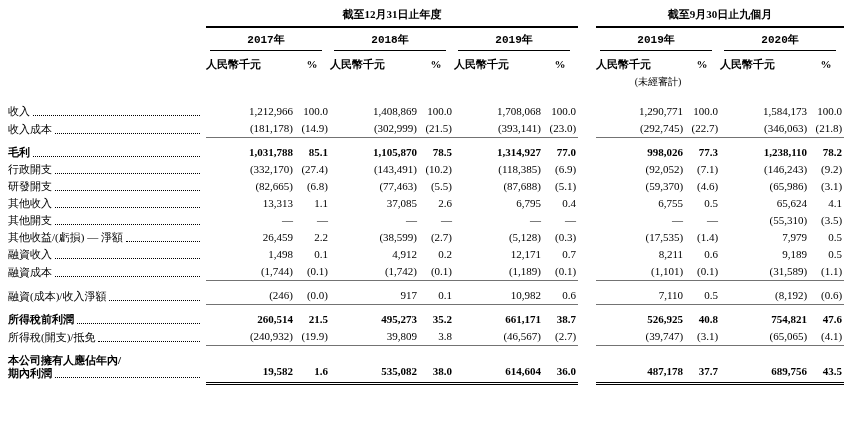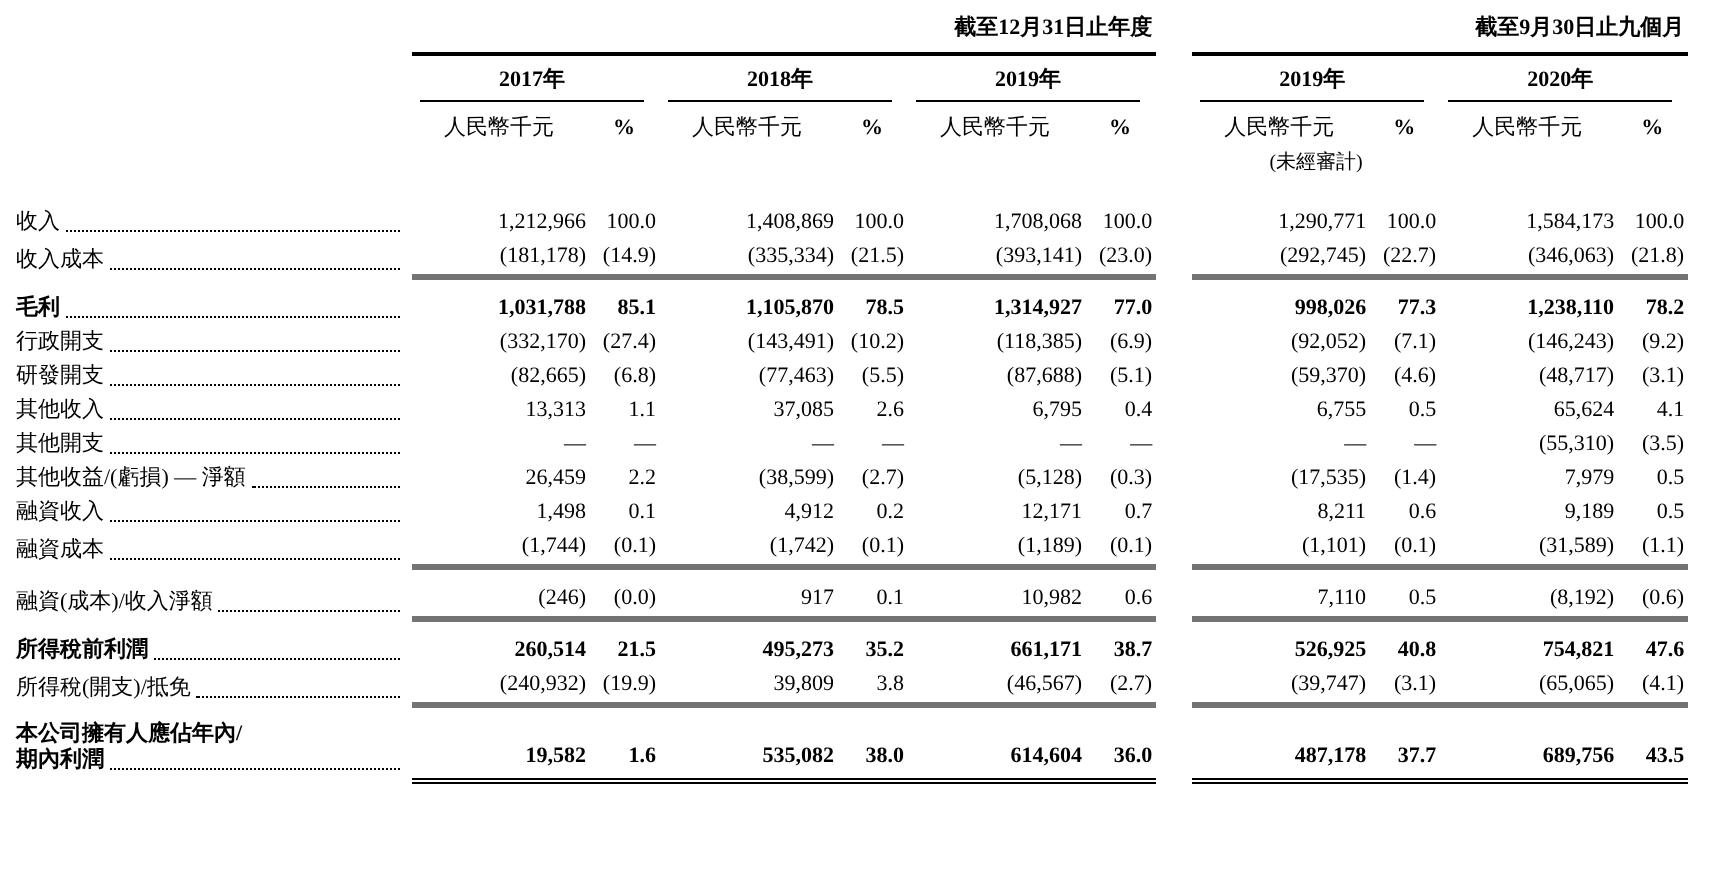--- a/index.html
+++ b/index.html
@@ -12,30 +12,30 @@
   table{border-collapse:collapse;table-layout:fixed;width:836px;}
   col.c-label{width:198px;}
   col.c-amt{width:88px;}
   col.c-pct{width:36px;}
   col.c-gap{width:18px;}
   td{font-size:11px;line-height:13px;padding:2px 0;vertical-align:bottom;}
   td.d{white-space:nowrap;}
   .amt{text-align:right;padding-right:1px;}
   .pct{text-align:right;padding-right:2px;}
   .lbl{padding-right:2px;}
-  .group-title{font-weight:bold;text-align:right;border-bottom:2px solid #000;padding:0 2px 5px 2px;}
-  td.year{padding:6px 0 0 0;}
+  .group-title{font-weight:bold;text-align:center;border-bottom:2px solid #000;padding:0 2px 5px 2px;}
+  td.year{padding:6px 0 0 0;font-family:Liberation Mono, monospace;}
   .year-inner{font-weight:bold;text-align:center;border-bottom:1px solid #000;padding-bottom:3px;margin:0 8px 0 4px;}
-  .unit{font-weight:normal;text-align:center;padding-top:7px;padding-right:1px;white-space:nowrap;}
+  .unit{font-weight:bold;text-align:left;padding-top:7px;padding-right:1px;white-space:nowrap;}
   .pcth{font-weight:bold;text-align:center;padding-top:7px;}
   .note{text-align:center;font-size:10px;padding-top:2px;white-space:nowrap;}
   tr.head-gap td{padding:0;height:13px;}
   tr.bold td{font-weight:bold;}
   tr.line-above td{padding-top:8px;}
-  tr.line-above td.d{border-top:3px solid #737373;}
+  tr.line-above td.d{border-top:1px solid #737373;}
   tr.double-below td{padding-bottom:4px;}
   tr.double-below td.d{border-bottom:3px double #000;}
   .leaderwrap{display:flex;}
   .leaderwrap .txt{white-space:nowrap;}
   .leader{flex:1 1 auto;border-bottom:1px dotted #000;margin:0 4px 2px 3px;min-width:6px;}
   .lbl-line{white-space:nowrap;}
 </style>
 </head>
 <body>
 
@@ -128,21 +128,21 @@
         </tr>
         <tr>
           <td class="lbl">
             <div class="leaderwrap">
               <span class="txt">收入成本</span>
               <span class="leader"></span>
             </div>
           </td>
           <td class="d amt">(181,178)</td>
           <td class="d pct">(14.9)</td>
-          <td class="d amt">(335,334)</td>
+          <td class="d amt">(302,999)</td>
           <td class="d pct">(21.5)</td>
           <td class="d amt">(393,141)</td>
           <td class="d pct">(23.0)</td>
           <td class="spacer"></td>
           <td class="d amt">(292,745)</td>
           <td class="d pct">(22.7)</td>
           <td class="d amt">(346,063)</td>
           <td class="d pct">(21.8)</td>
         </tr>
         <tr class="bold line-above">
@@ -192,21 +192,21 @@
           </td>
           <td class="d amt">(82,665)</td>
           <td class="d pct">(6.8)</td>
           <td class="d amt">(77,463)</td>
           <td class="d pct">(5.5)</td>
           <td class="d amt">(87,688)</td>
           <td class="d pct">(5.1)</td>
           <td class="spacer"></td>
           <td class="d amt">(59,370)</td>
           <td class="d pct">(4.6)</td>
-          <td class="d amt">(48,717)</td>
+          <td class="d amt">(65,986)</td>
           <td class="d pct">(3.1)</td>
         </tr>
         <tr>
           <td class="lbl">
             <div class="leaderwrap">
               <span class="txt">其他收入</span>
               <span class="leader"></span>
             </div>
           </td>
           <td class="d amt">13,313</td>

